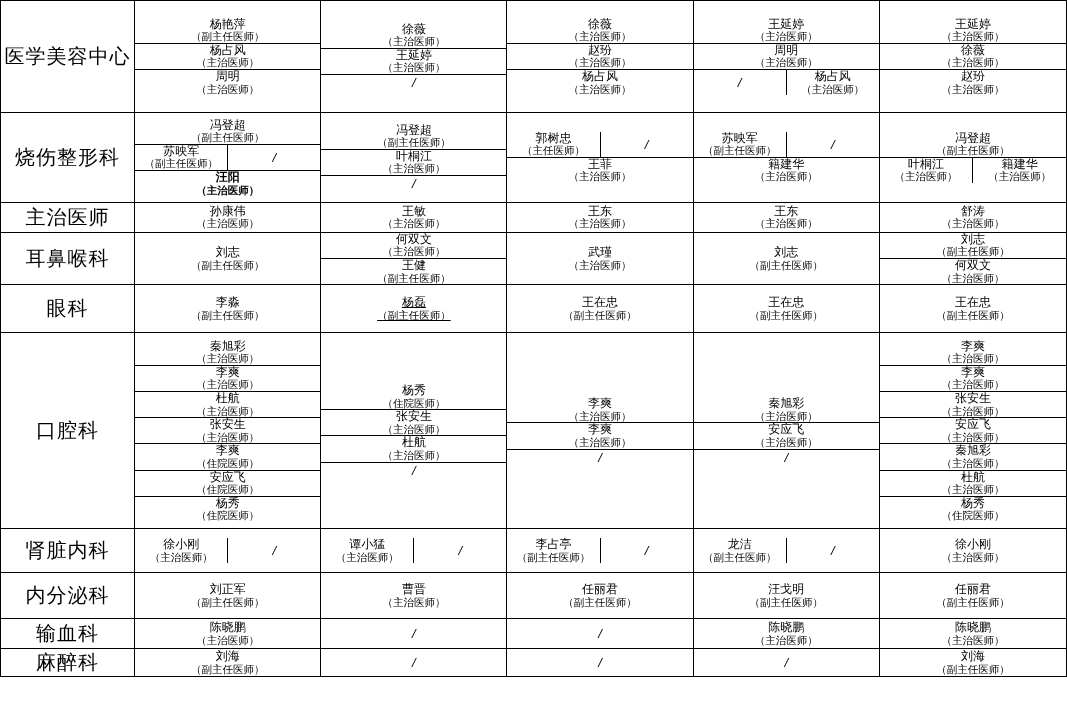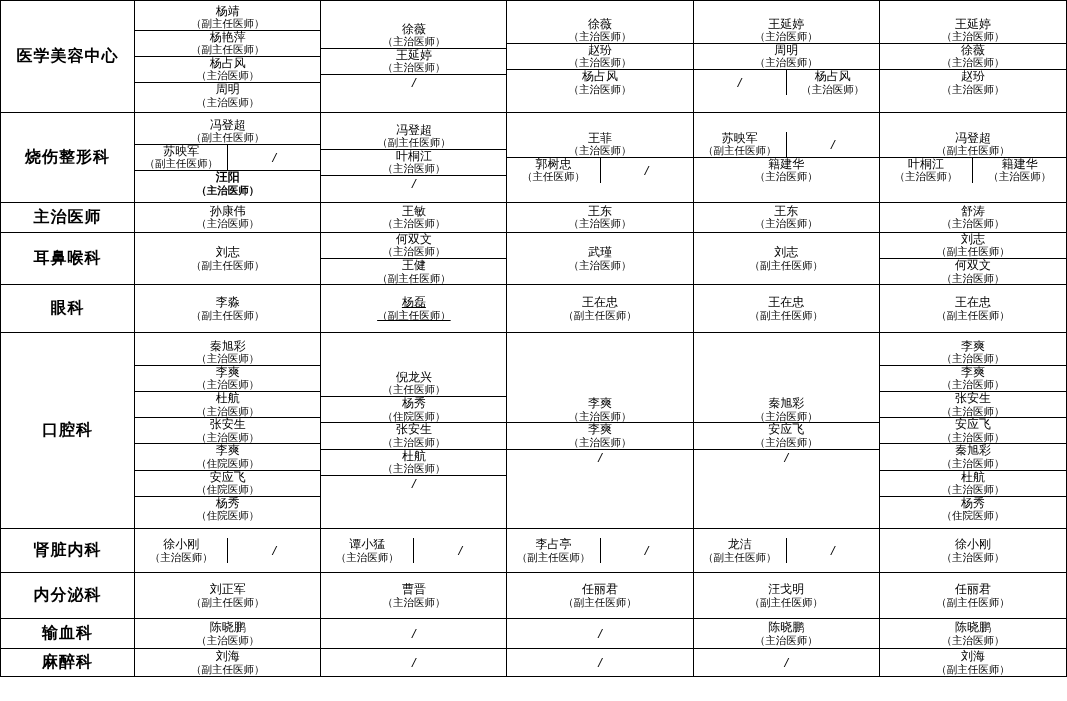--- a/index.html
+++ b/index.html
@@ -15,22 +15,22 @@
     width:1067px;
     table-layout:fixed;
   }
   table.sched td{
     border:1px solid #000;
     padding:0;
     vertical-align:middle;
     text-align:center;
   }
   .dept{
-    font-size:16px;
-    font-weight:bold;
+    font-size:20px;
+    font-weight:normal;
     letter-spacing:1px;
   }
   
   .cellbox{width:100%;border-collapse:collapse;table-layout:fixed;}
   .cellbox td{border:1px solid #000;padding:0;}
   .cellbox tr:first-child td{border-top:none;}
   .cellbox tr:last-child td{border-bottom:none;}
   .cellbox td:first-child{border-left:none;}
   .cellbox td:last-child{border-right:none;}
 
@@ -59,26 +59,20 @@
     <col style="width:186px">
     <col style="width:187px">
   </colgroup>
   <tbody id="sched-body">
       <tr style="height: 112px;">
         <td class="dept">医学美容中心</td>
         <td>
           <table class="cellbox" style="height: 100%;">
             <tbody>
               <tr style="height: 25%;">
-                <td colspan="2" class="doc" style="width: 100%;">
-                  <div class="name">杨靖</div>
-                  <div class="title">（副主任医师）</div>
-                </td>
-              </tr>
-              <tr style="height: 25%;">
                 <td colspan="2" class="doc" style="width: 100%; margin-top: 40px;">
                   <div class="name">杨艳萍</div>
                   <div class="title">（副主任医师）</div>
                 </td>
               </tr>
               <tr style="height: 25%;">
                 <td colspan="2" class="doc" style="width: 100%;">
                   <div class="name">杨占风</div>
                   <div class="title">（主治医师）</div>
                 </td>
@@ -232,32 +226,32 @@
               <tr style="height: 33.3333%;">
                 <td colspan="2" class="slash" style="width: 100%;">/</td>
               </tr>
             </tbody>
           </table>
         </td>
         <td>
           <table class="cellbox" style="height: 100%;">
             <tbody>
               <tr style="height: 50%;">
-                <td colspan="2" class="doc" style="width: 100%;">
-                  <div class="name">王菲</div>
-                  <div class="title">（主治医师）</div>
-                </td>
-              </tr>
-              <tr style="height: 50%;">
                 <td colspan="1" class="doc" style="width: 50%;">
                   <div class="name">郭树忠</div>
                   <div class="title">（主任医师）</div>
                 </td>
                 <td colspan="1" class="slash" style="width: 50%;">/</td>
               </tr>
+              <tr style="height: 50%;">
+                <td colspan="2" class="doc" style="width: 100%;">
+                  <div class="name">王菲</div>
+                  <div class="title">（主治医师）</div>
+                </td>
+              </tr>
             </tbody>
           </table>
         </td>
         <td>
           <table class="cellbox" style="height: 100%;">
             <tbody>
               <tr style="height: 50%;">
                 <td colspan="1" class="doc" style="width: 50%;">
                   <div class="name">苏映军</div>
                   <div class="title">（副主任医师）</div>
@@ -543,26 +537,20 @@
                   <div class="name">杨秀</div>
                   <div class="title">（住院医师）</div>
                 </td>
               </tr>
             </tbody>
           </table>
         </td>
         <td>
           <table class="cellbox" style="height: 100%;">
             <tbody>
-              <tr style="height: 20%;">
-                <td colspan="2" class="doc" style="width: 100%;">
-                  <div class="name">倪龙兴</div>
-                  <div class="title">（主任医师）</div>
-                </td>
-              </tr>
               <tr style="height: 20%;">
                 <td colspan="2" class="doc" style="width: 100%;">
                   <div class="name">杨秀</div>
                   <div class="title">（住院医师）</div>
                 </td>
               </tr>
               <tr style="height: 20%;">
                 <td colspan="2" class="doc" style="width: 100%;">
                   <div class="name">张安生</div>
                   <div class="title">（主治医师）</div>

